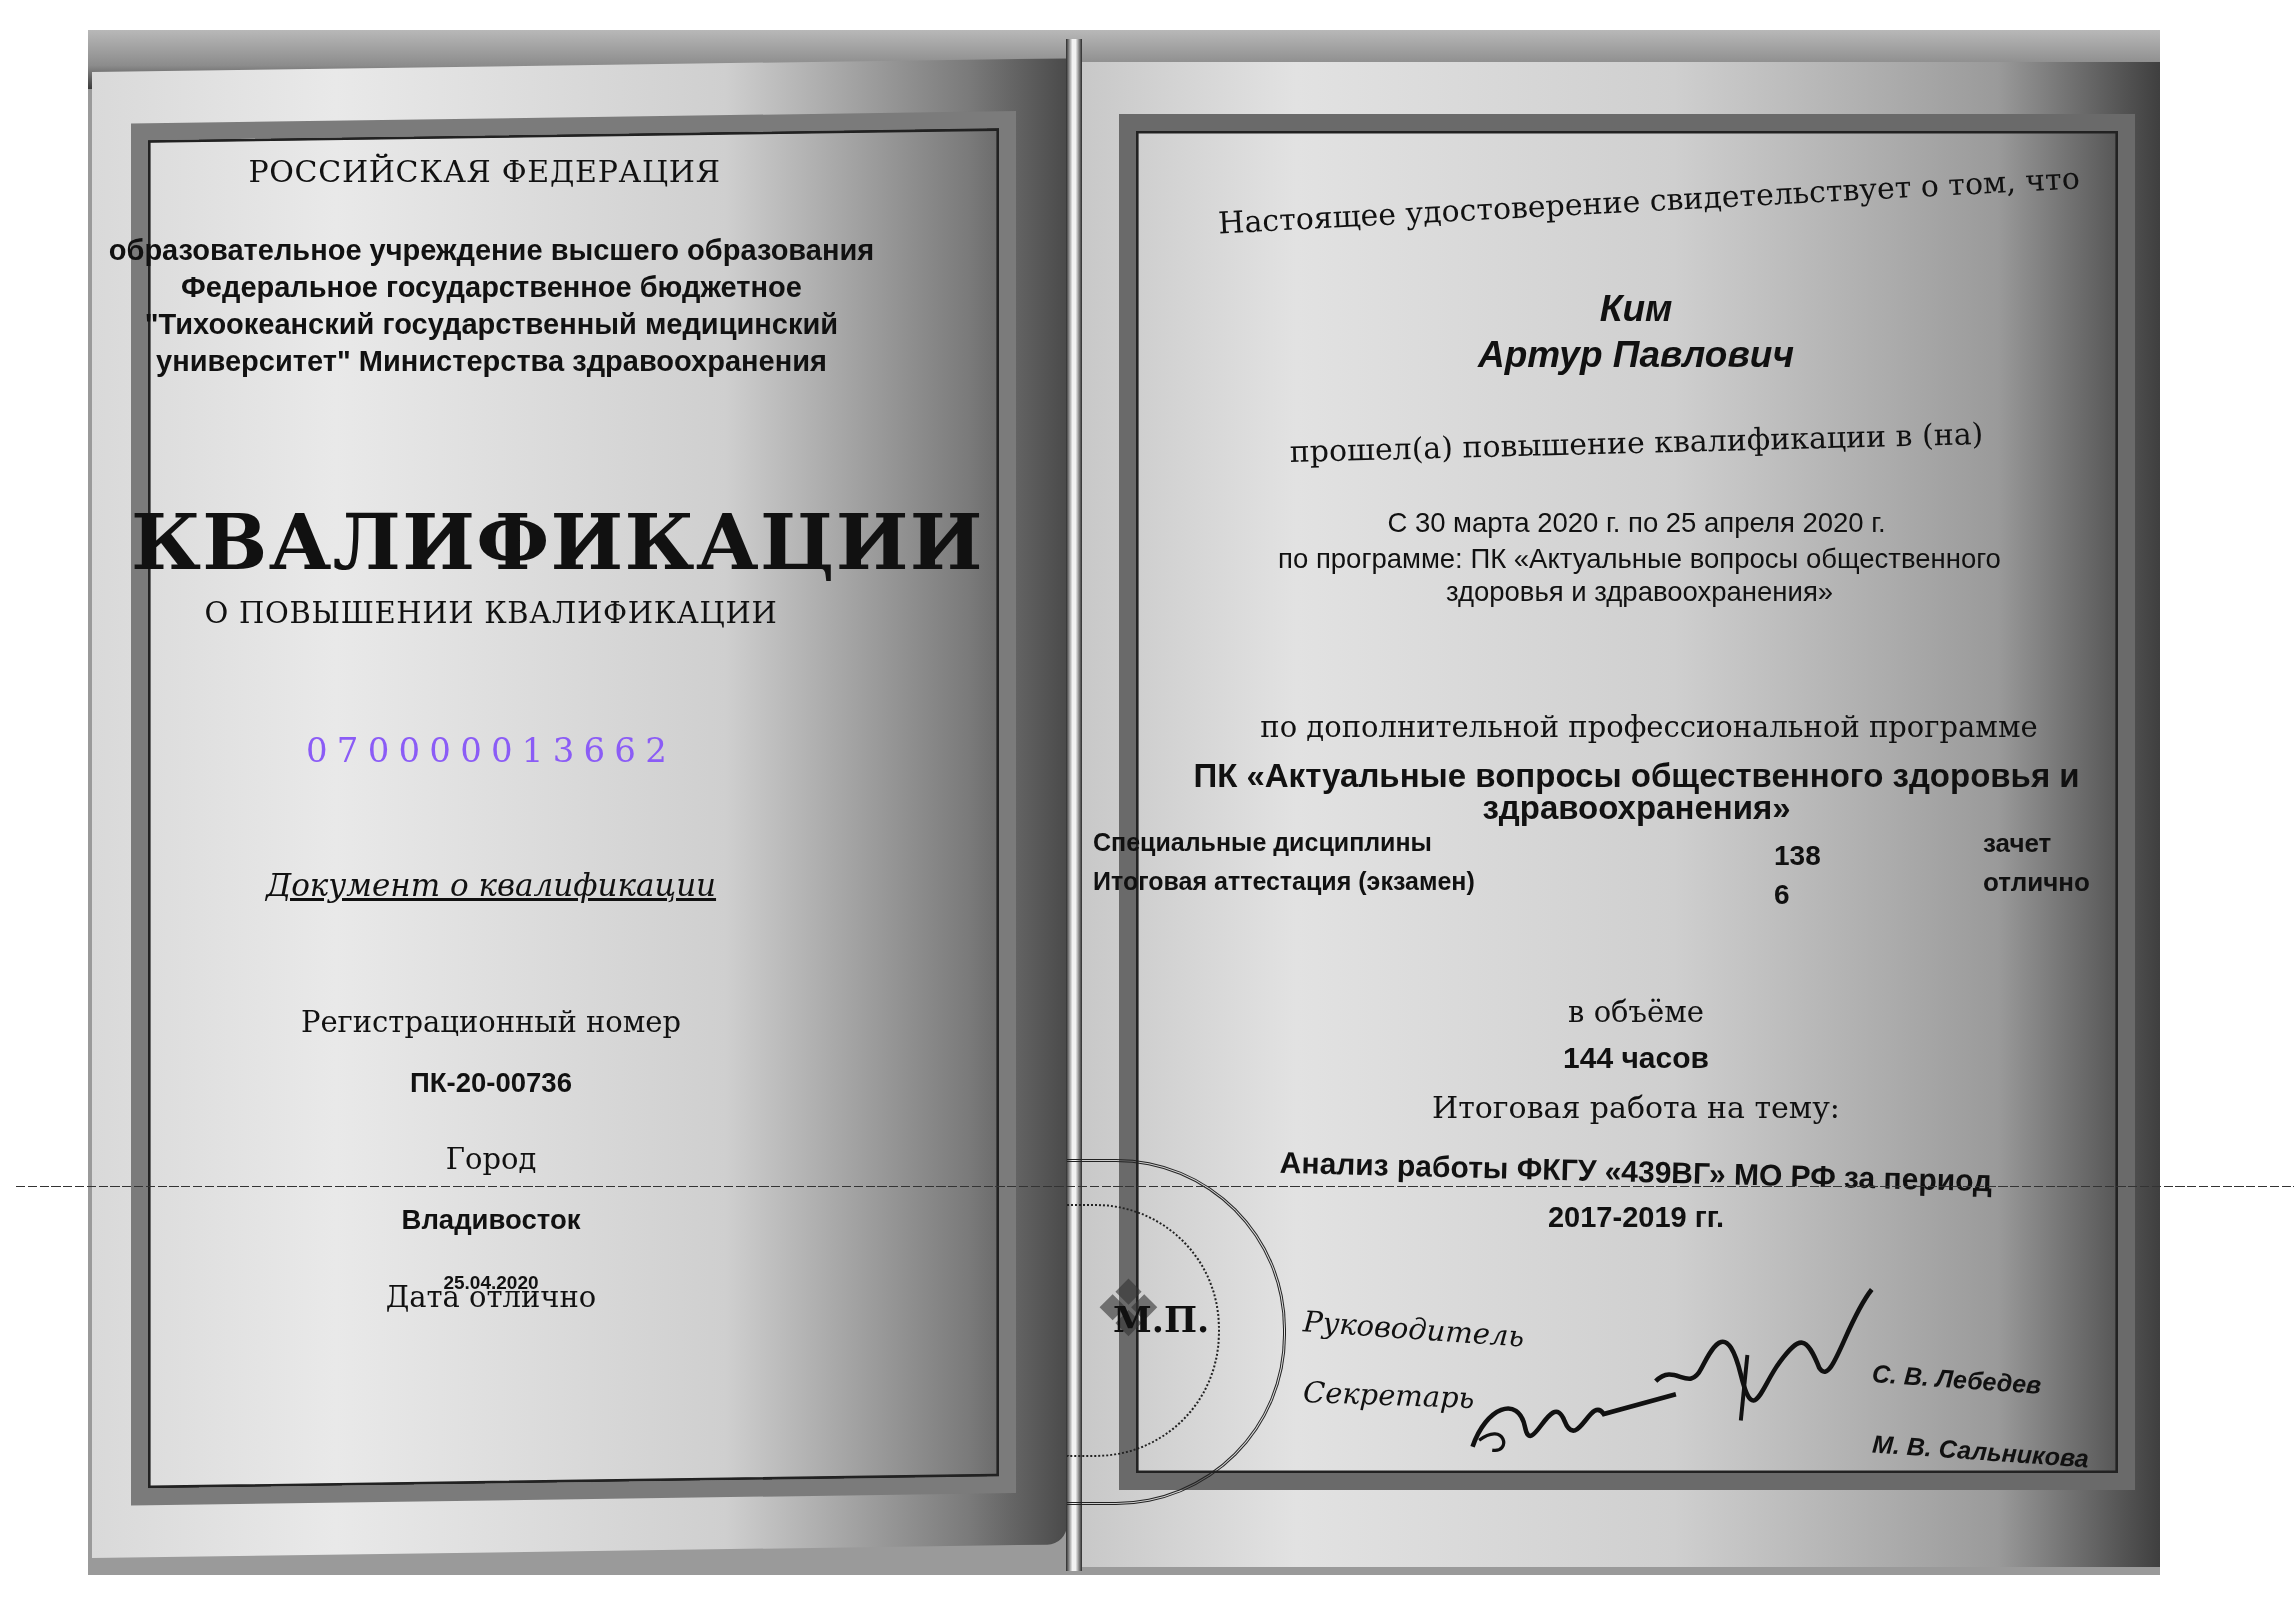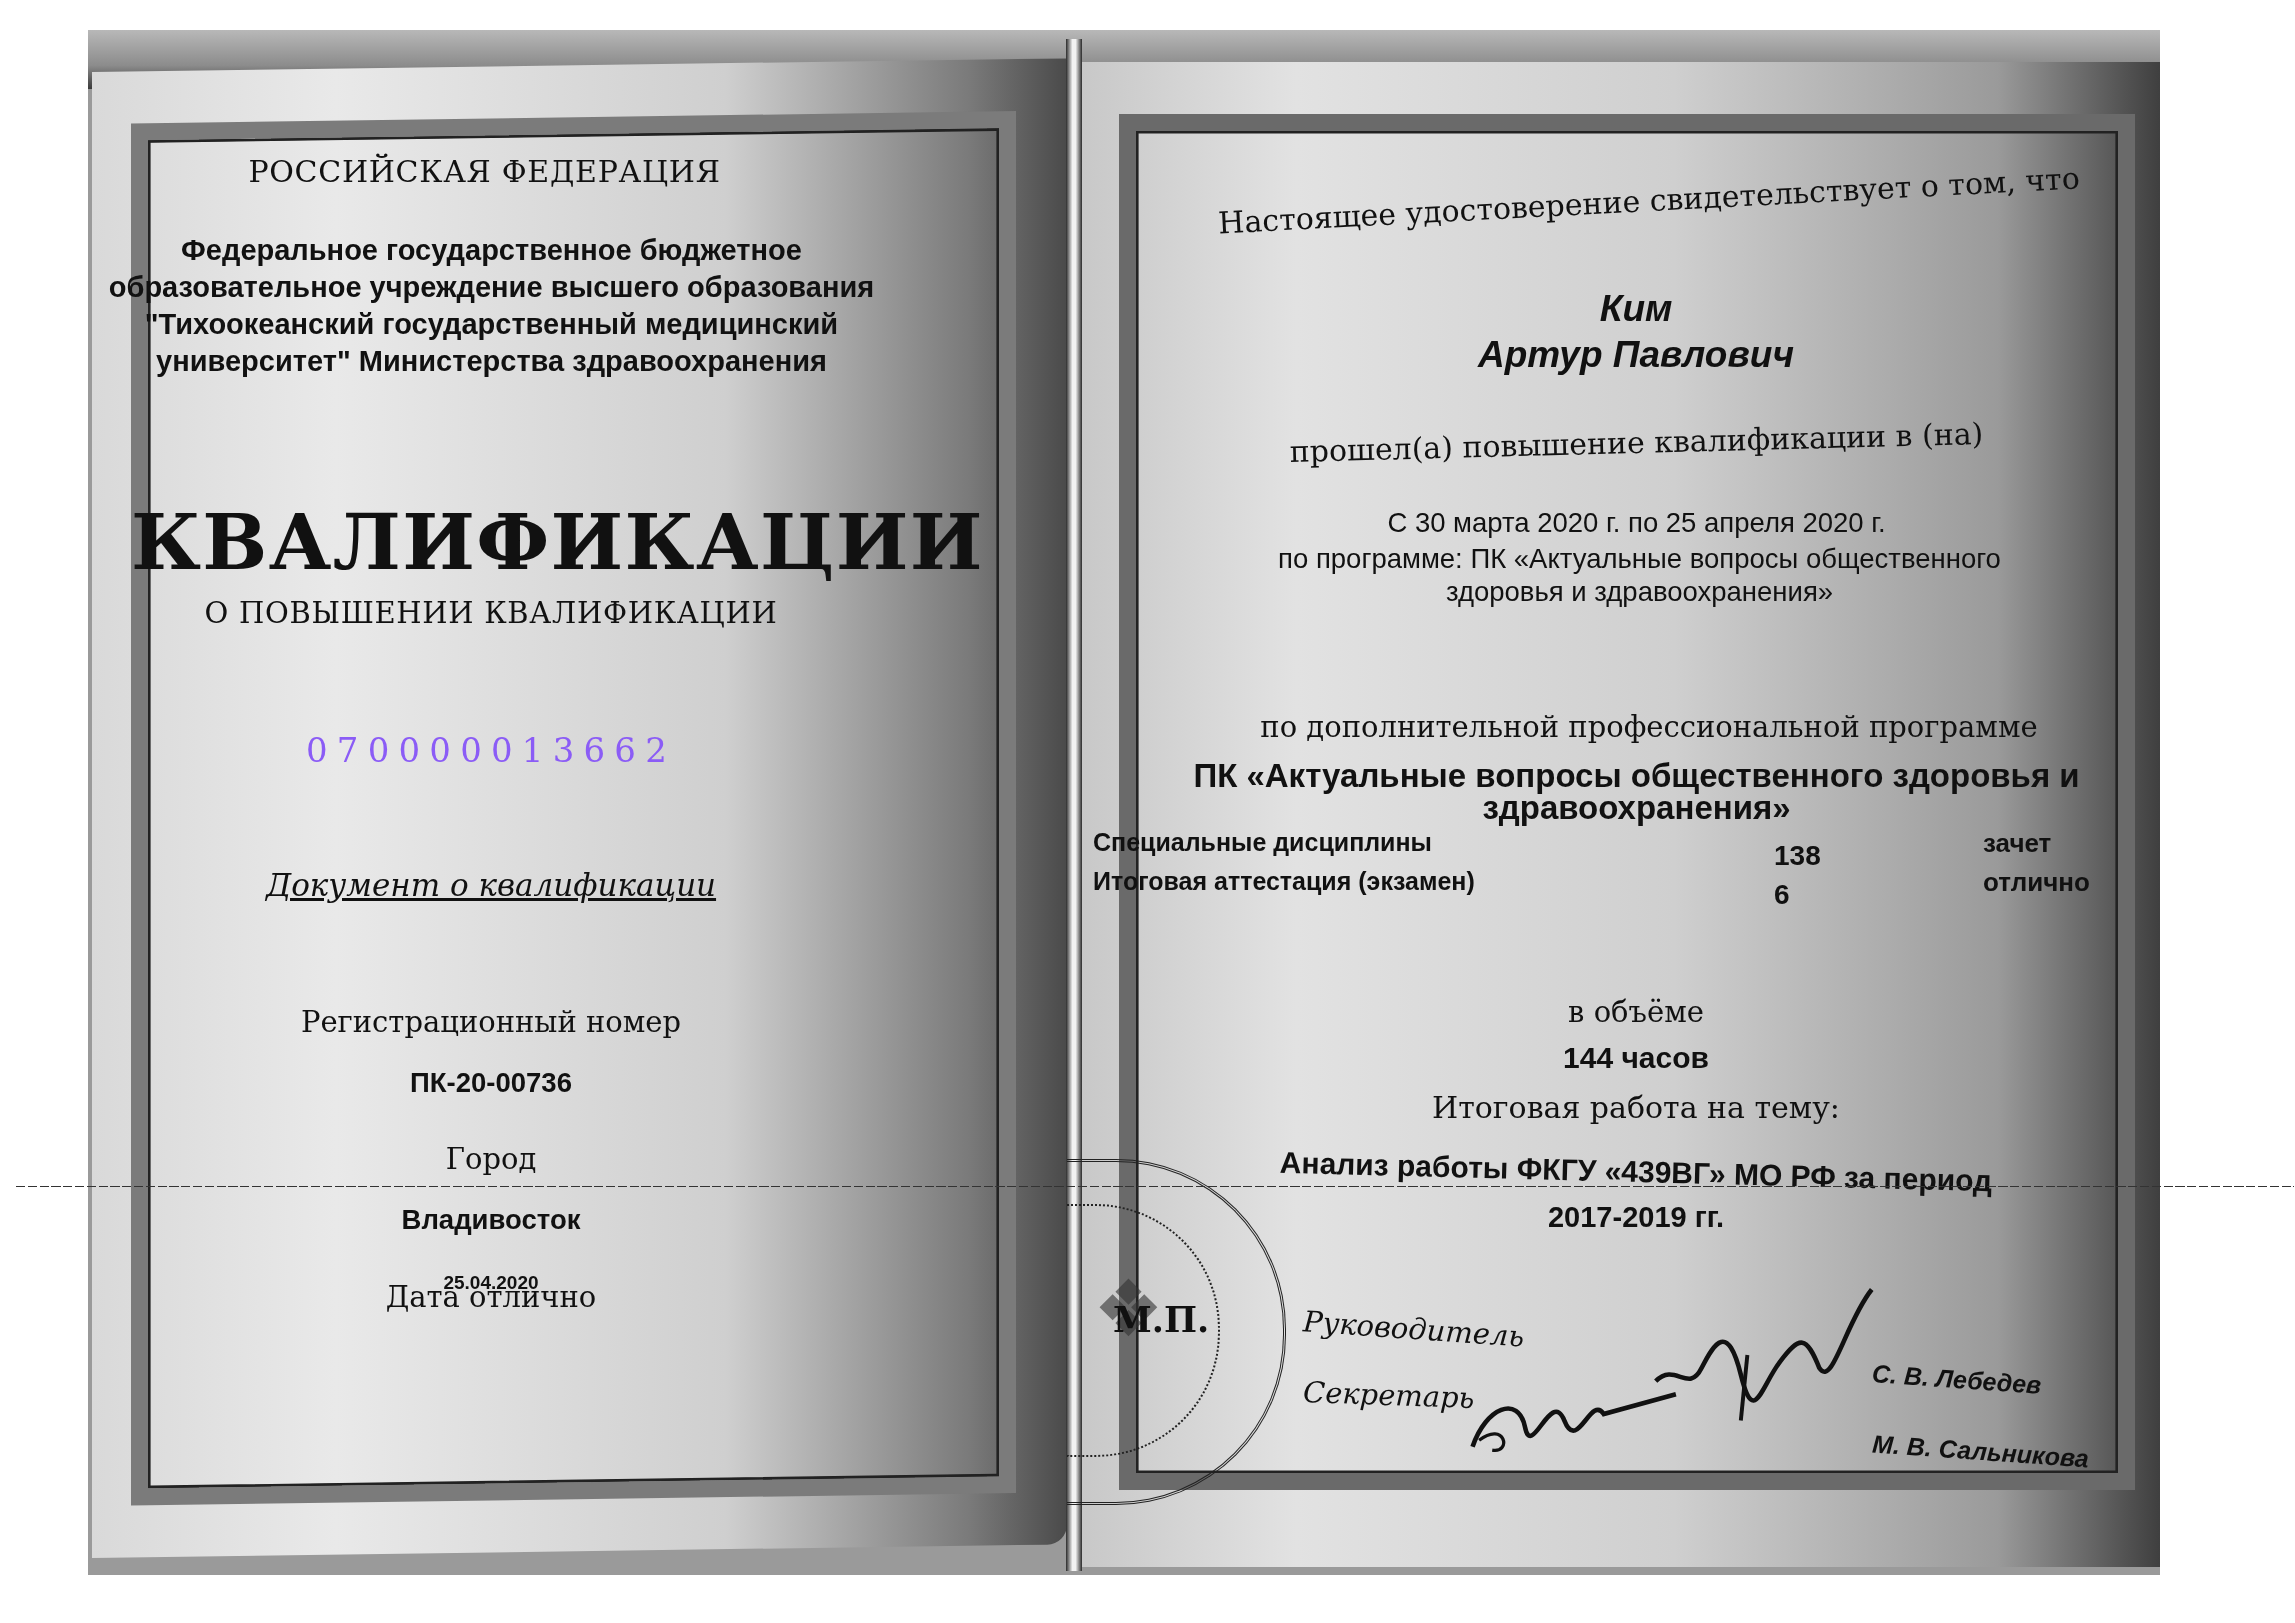--- a/index.html
+++ b/index.html
@@ -98,22 +98,22 @@
 </div>
 
 <div class="page page-right">
   <div class="frame frame-right"></div>
 </div>
 
 <div class="spine"></div>
 
 <div class="t serif l-country">РОССИЙСКАЯ ФЕДЕРАЦИЯ</div>
 <div class="t sans l-inst">
+  <div>образовательное учреждение высшего образования</div>
   <div>Федеральное государственное бюджетное</div>
-  <div>образовательное учреждение высшего образования</div>
   <div>"Тихоокеанский государственный медицинский</div>
   <div>университет" Министерства здравоохранения</div>
 </div>
 <div class="t serif l-title">КВАЛИФИКАЦИИ</div>
 <div class="t serif l-subtitle">О ПОВЫШЕНИИ КВАЛИФИКАЦИИ</div>
 <div class="t serif l-serial">070000013662</div>
 <div class="t serif ital l-doc">Документ о квалификации</div>
 <div class="t serif l-reglabel">Регистрационный номер</div>
 <div class="t sans l-regnum">ПК-20-00736</div>
 <div class="t serif l-citylabel">Город</div>

